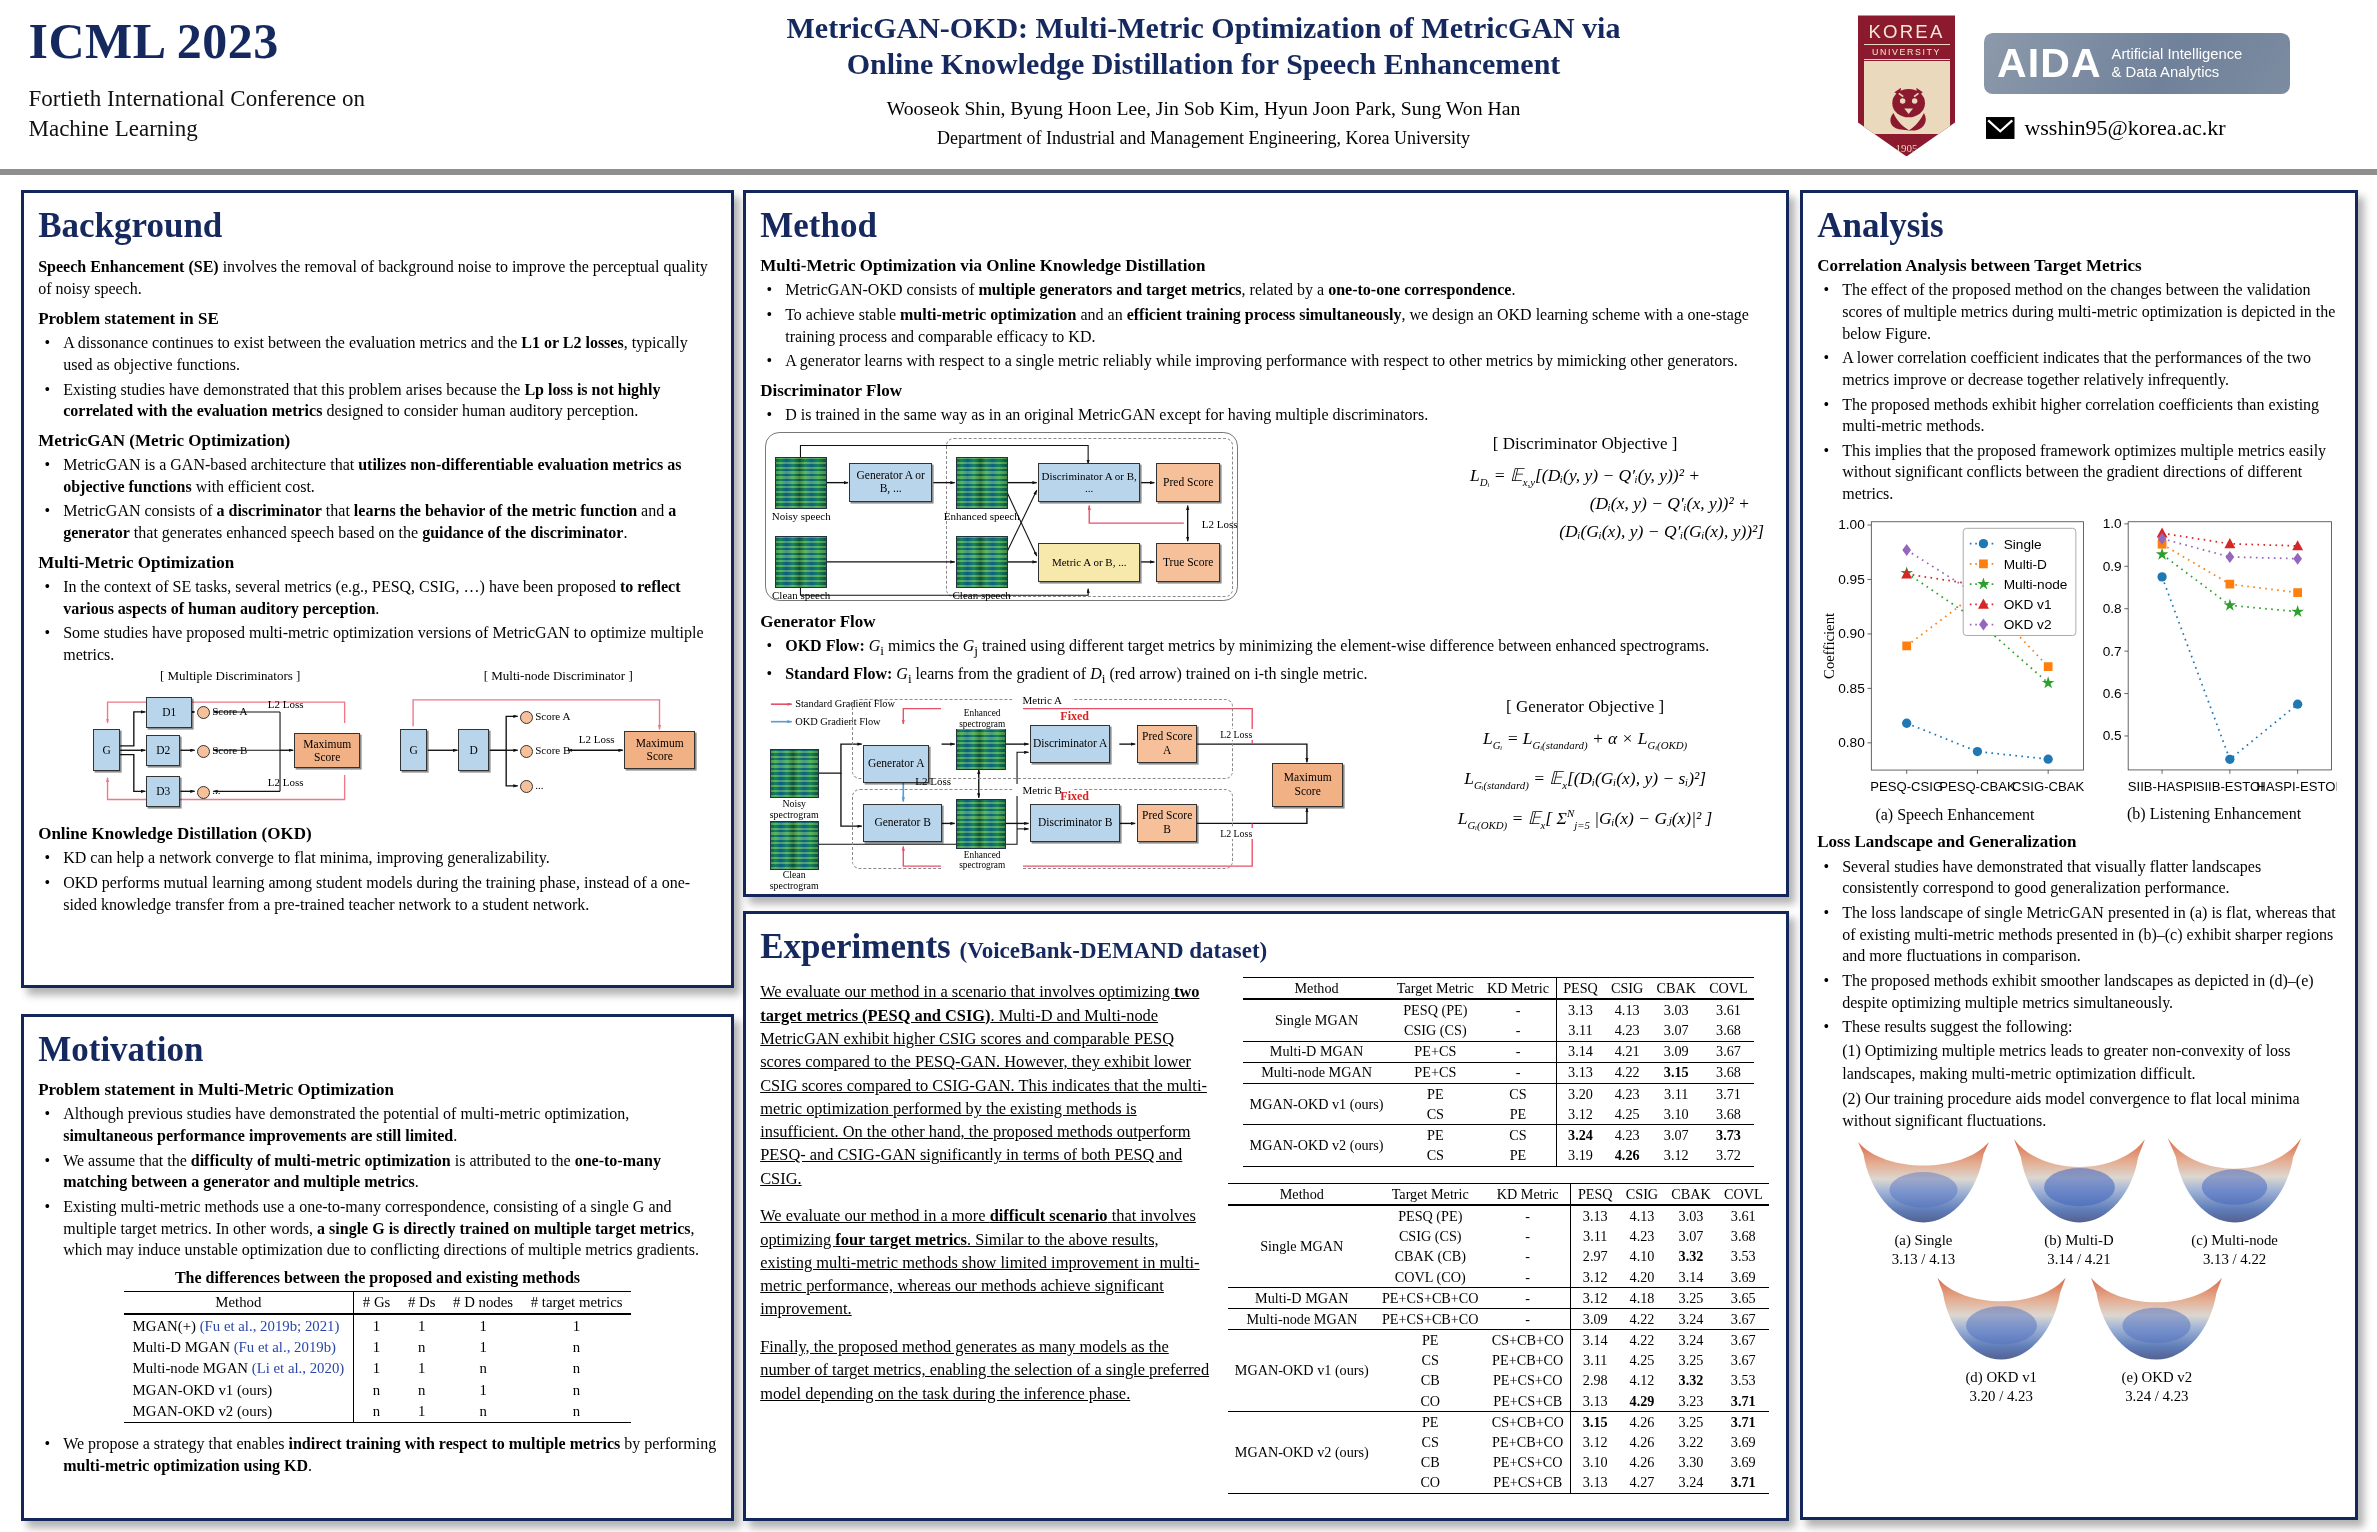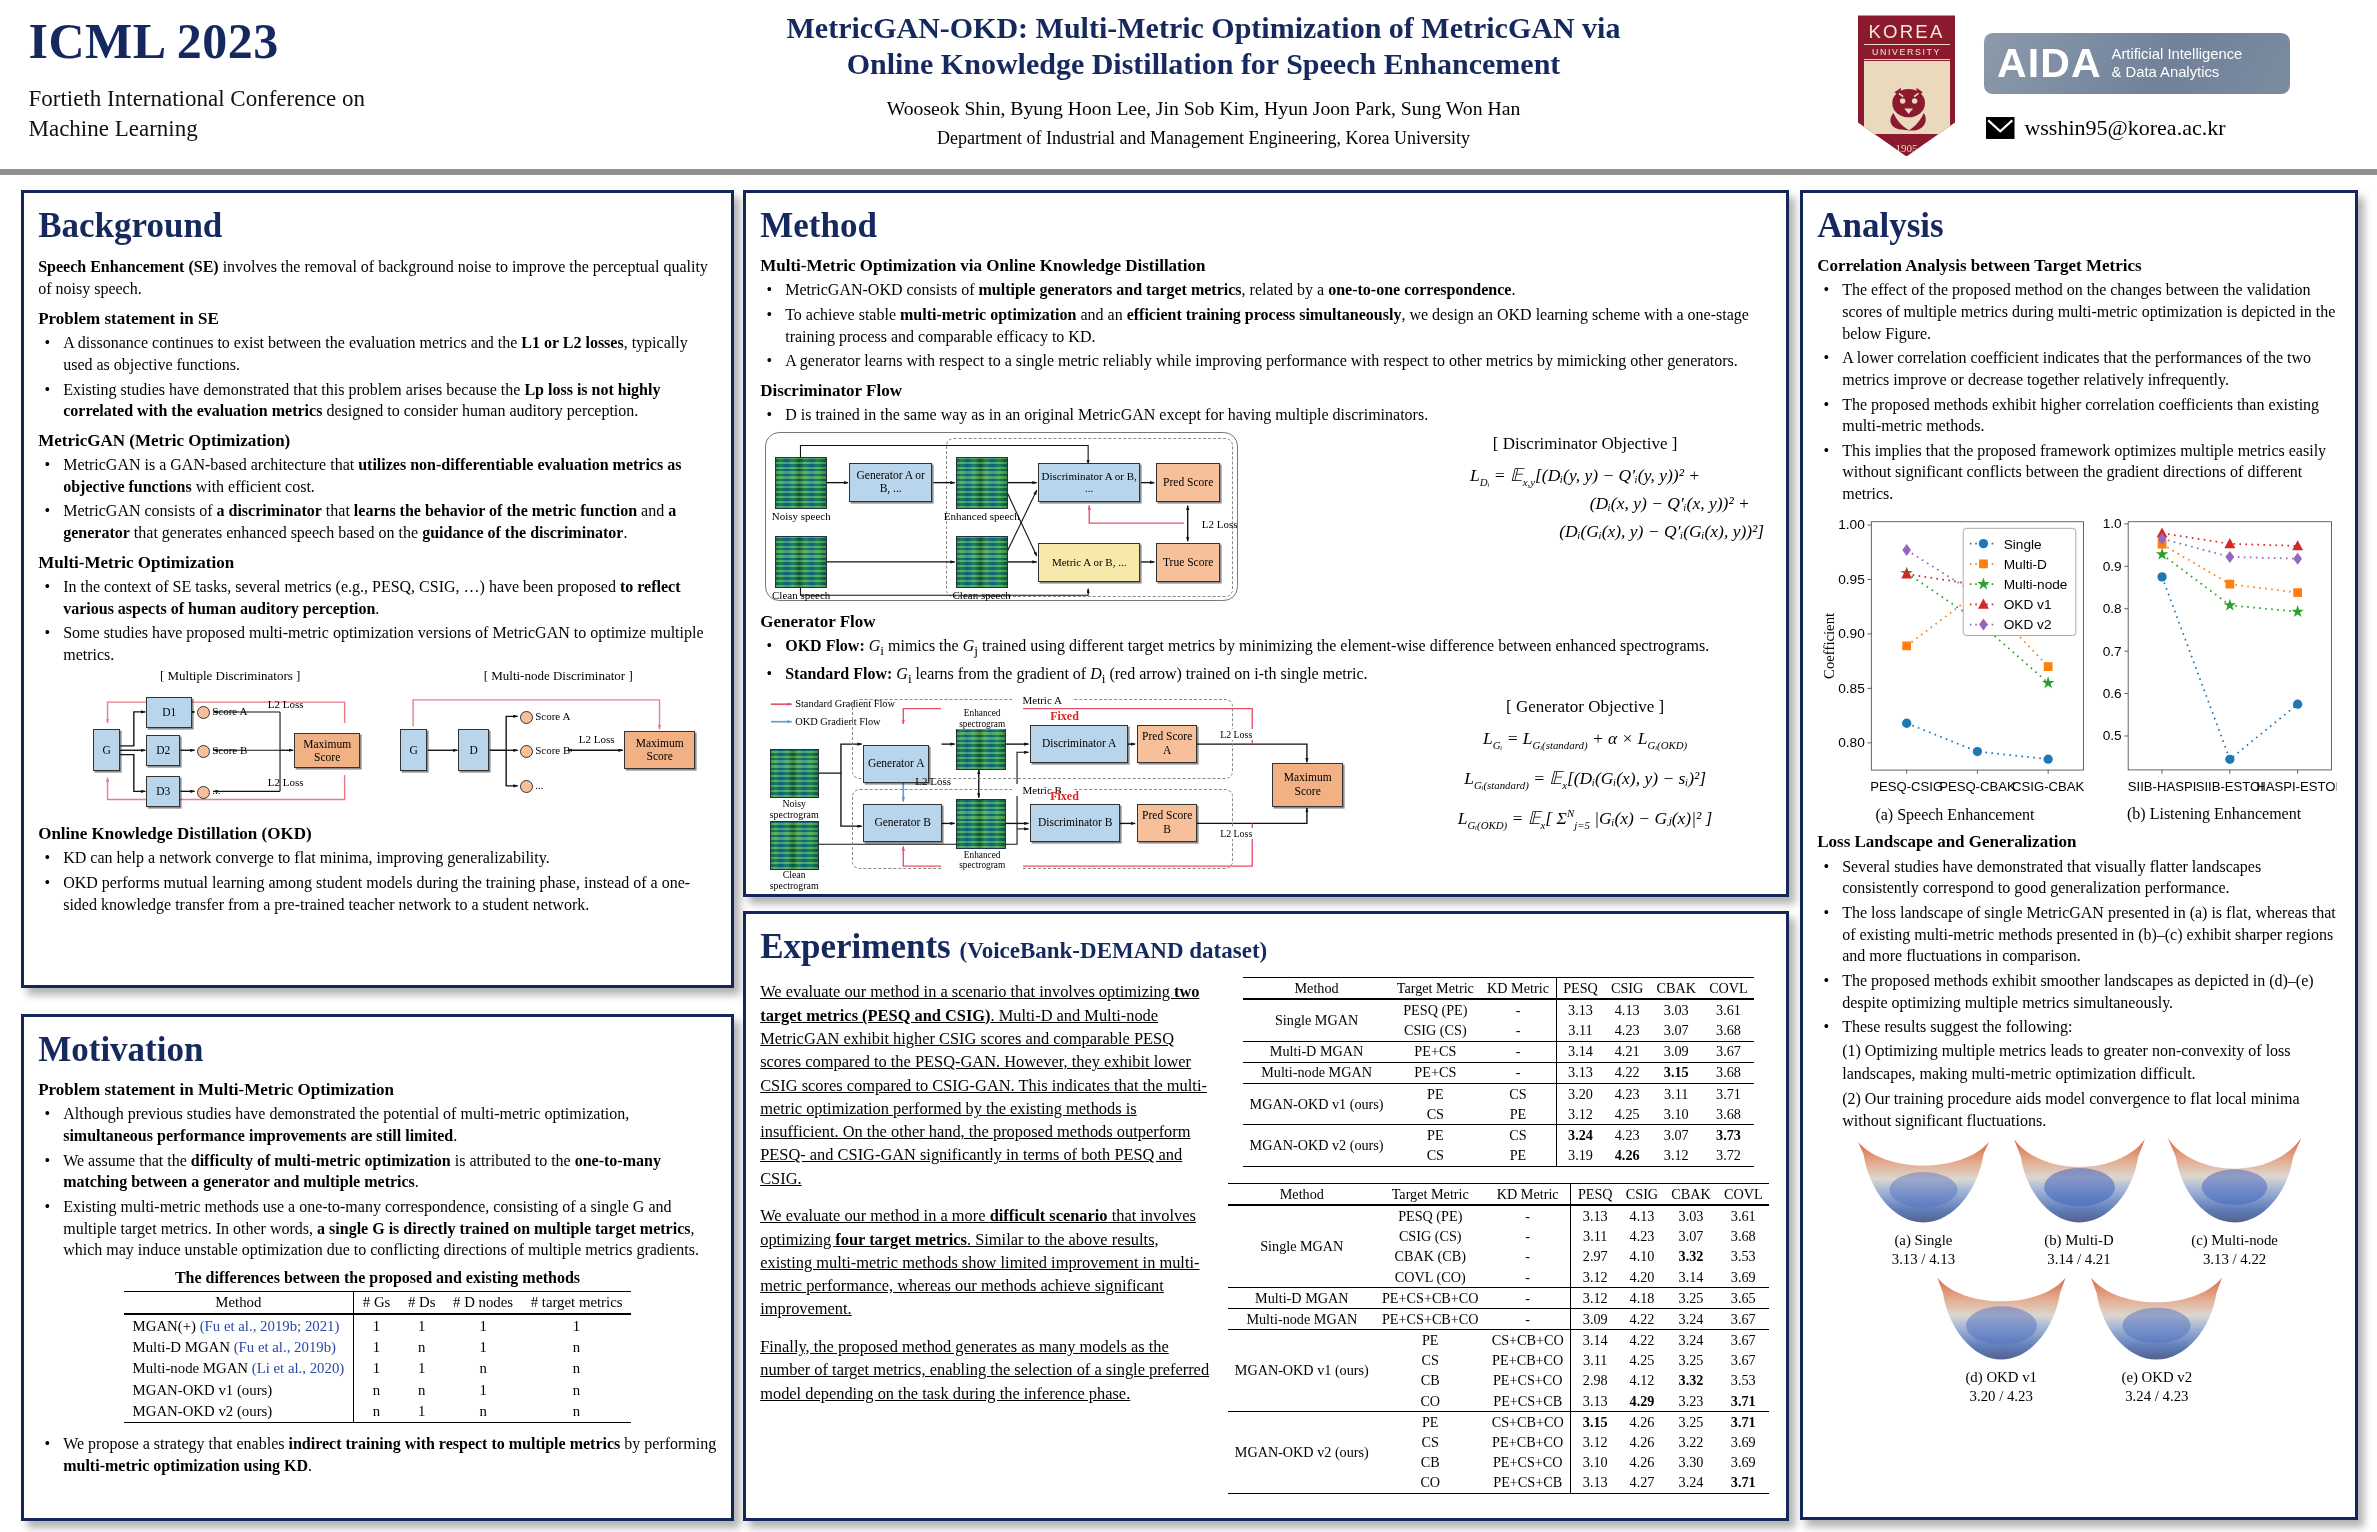--- a/index.html
+++ b/index.html
@@ -53,21 +53,21 @@
   .blue{background:#b9d5ec;}
   .peach{background:#f6c09a;}
   .orangebx{background:#f2b184;}
   .yellowbx{background:#f7e8ab;}
   .spec{position:absolute;border:0.5px solid #234;background:
     linear-gradient(90deg,#13763f,#1fa05a 9%,#0e6e8e 21%,#23a06a 34%,#0f5f35 47%,#2aa05f 58%,#11768c 71%,#1fa05a 84%,#0d5f3a 100%);}
   .spec::after{content:"";position:absolute;inset:0;background:repeating-linear-gradient(0deg,rgba(255,255,100,0.25) 0 2.2px,rgba(0,40,90,0.25) 2.2px 4.9px);}
   .dash-rect{position:absolute;border:1.1px dashed #8a8a8a;border-radius:7.7px;}
   .round-rect{position:absolute;border:1.1px solid #777;border-radius:14.2px;}
   .bracket-cap{position:absolute;font-size:13px;text-align:center;}
-  .fixed-red{position:absolute;color:#e02020;font-size:12px;font-weight:bold;text-align:left;}
+  .fixed-red{position:absolute;color:#e02020;font-size:12px;font-weight:bold;text-align:center;}
 
   
   .dtab{border-collapse:collapse;margin:0 auto;font-size:14.8px;}
   .dtab th,.dtab td{padding:2.2px 8.8px;text-align:center;white-space:nowrap;}
   .dtab thead tr{border-bottom:2.2px double #000;}
   .dtab{border-top:1.6px solid #000;border-bottom:1.6px solid #000;}
   .dtab tr.gsep{border-top:1.1px solid #000;}
   .dtab .vl{border-left:1.1px solid #000;}
   .dtab td.mcell{text-align:center;}
   .dtab.leftm td.mcell{text-align:left;}
@@ -439,21 +439,21 @@
           <div class="lbl" style="left:0px;top:177px;width:68px;font-size:9.9px;">Clean spectrogram</div>
           <div class="dbox blue" style="left:103px;top:33px;width:66px;height:38px;margin-top:20px;">Generator A</div>
           <div class="dbox blue" style="left:103px;top:112px;width:79px;height:38px;">Generator B</div>
           <div class="spec" style="left:196px;top:28.5px;width:48px;height:48px;"></div>
           <div class="lbl" style="left:181px;top:16.4px;width:82px;font-size:9.3px;background:#fff;">Enhanced spectrogram</div>
           <div class="spec" style="left:196px;top:107px;width:48px;height:48px;"></div>
           <div class="lbl" style="left:181px;top:158px;width:82px;font-size:9.3px;background:#fff;">Enhanced spectrogram</div>
           <div class="lbl" style="left:151px;top:83px;width:44px;">L2 Loss</div>
           <div class="fixed-red" style="left:290px;top:17.5px;width:49px;">Fixed</div>
           <div class="fixed-red" style="left:290px;top:97px;width:49px;">Fixed</div>
-          <div class="dbox blue" style="left:270px;top:33px;width:98px;height:38px;">Discriminator A</div>
+          <div class="dbox blue" style="left:270px;top:33px;width:80px;height:38px;">Discriminator A</div>
           <div class="dbox blue" style="left:270px;top:112px;width:90px;height:38px;">Discriminator B</div>
           <div class="dbox peach" style="left:377px;top:33px;width:60px;height:38px;">Pred Score A</div>
           <div class="dbox peach" style="left:377px;top:112px;width:60px;height:38px;">Pred Score B</div>
           <div class="lbl" style="left:454px;top:37px;width:44px;font-size:9.9px;background:#fff;">L2 Loss</div>
           <div class="lbl" style="left:454px;top:136px;width:44px;font-size:9.9px;background:#fff;">L2 Loss</div>
           <div class="dbox orangebx" style="left:512px;top:71px;width:71px;height:44px;">Maximum Score</div>
         </div>
       </div>
       <div class="ecol">
         <div class="obj-title">[ Generator Objective ]</div>

